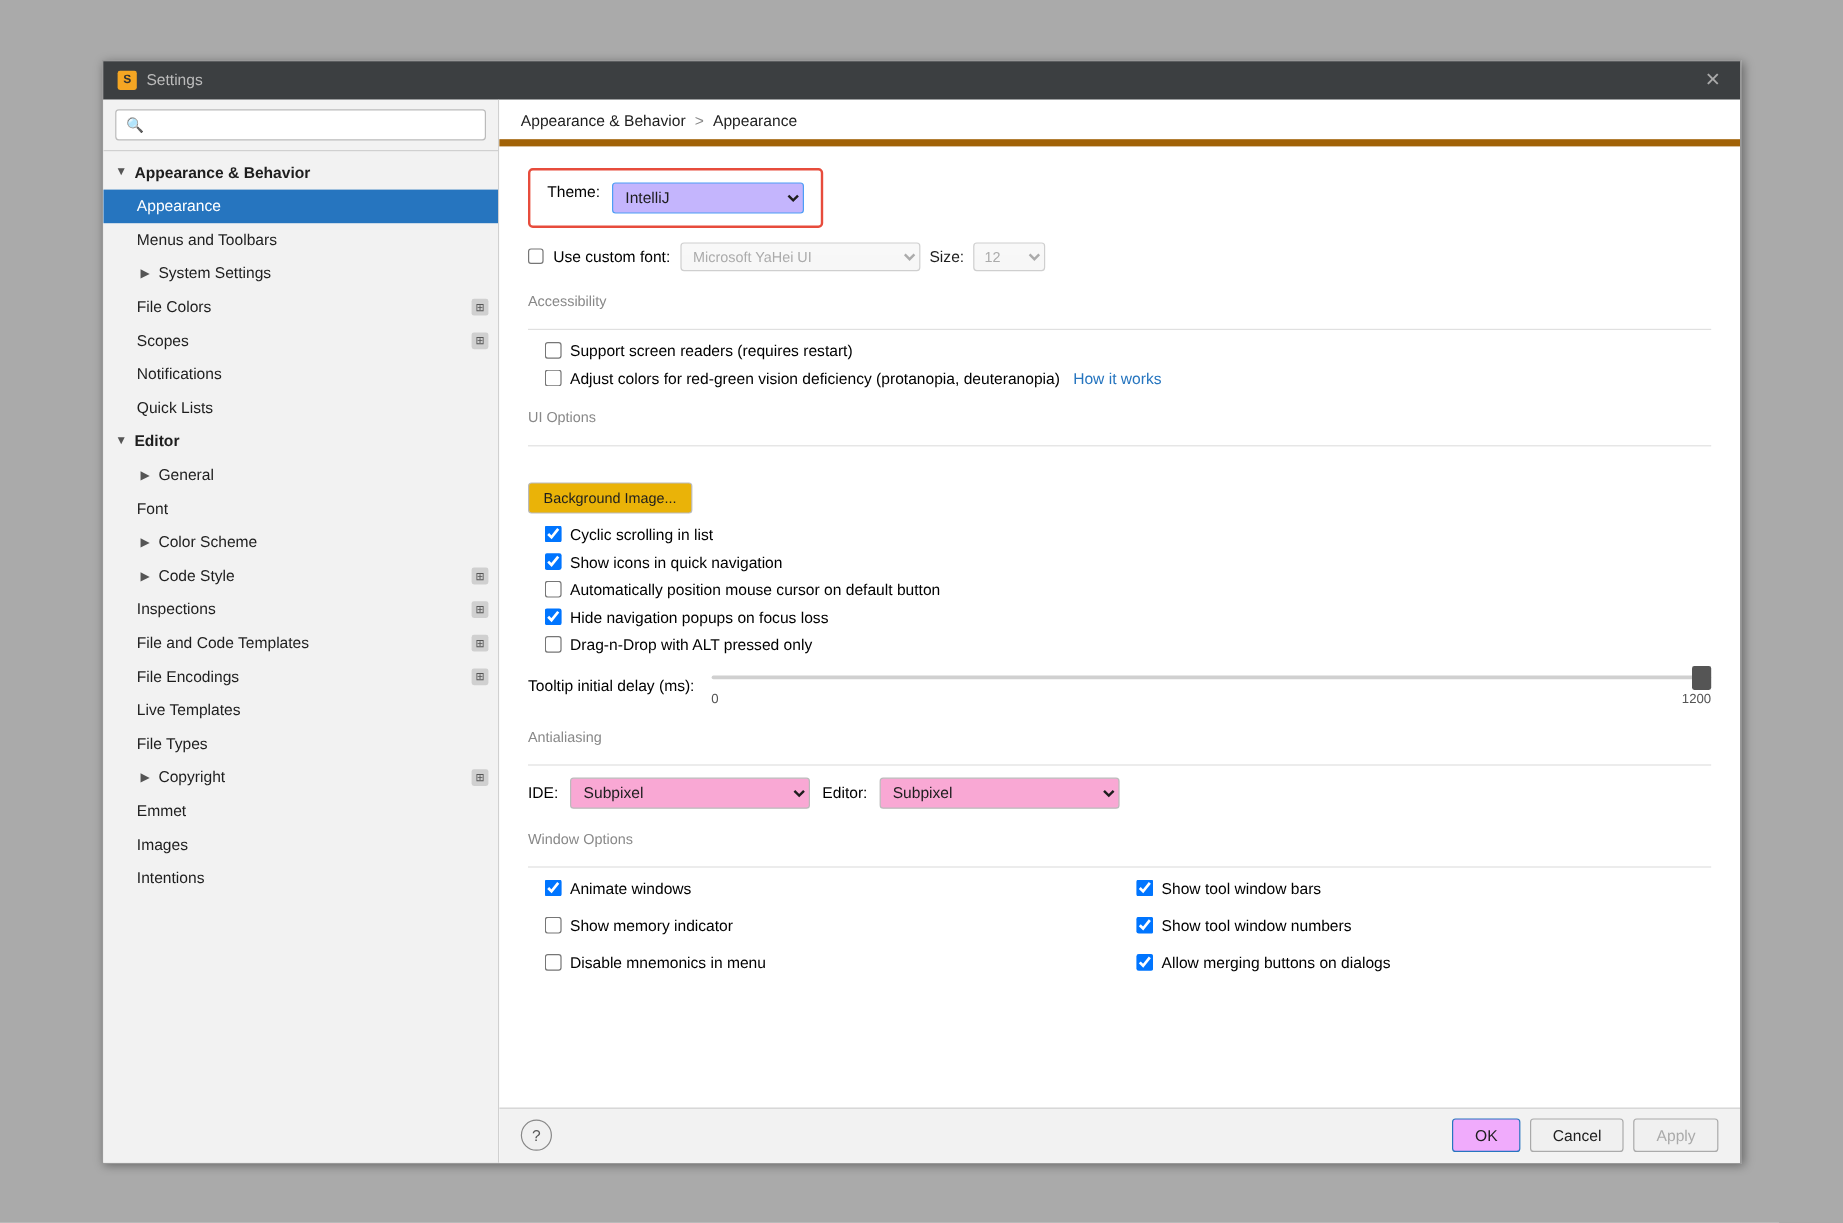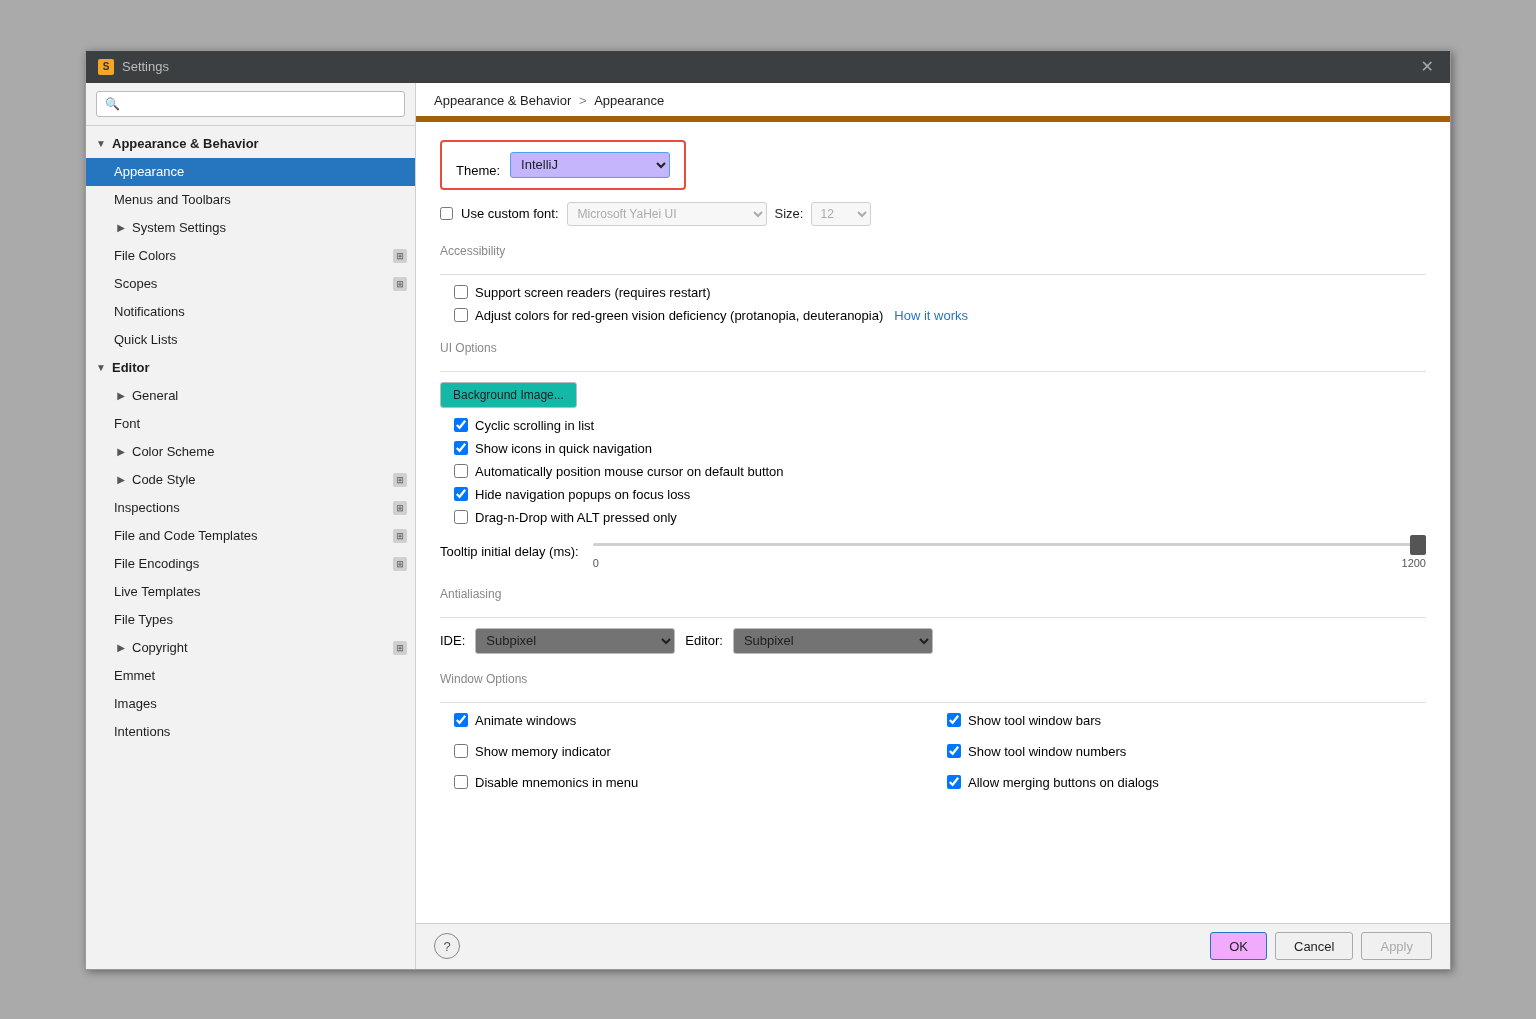--- a/index.html
+++ b/index.html
@@ -158,21 +158,21 @@
       padding: 18px 24px;
       overflow-y: auto;
     }
 
     
     .theme-box {
       border: 2px solid #e74c3c;
       border-radius: 4px;
       padding: 10px 14px;
       display: inline-flex;
-      align-items: flex-end;
+      align-items: flex-start;
       gap: 10px;
       margin-bottom: 12px;
     }
     .theme-label { font-size: 13px; }
     .theme-select {
       width: 160px;
       height: 26px;
       border: 1px solid #4d9ef5;
       border-radius: 3px;
       padding: 0 6px;
@@ -236,26 +236,27 @@
     .how-it-works { color: #2675bf; text-decoration: none; font-size: 13px; margin-left: 4px; cursor: pointer; }
 
     .section-gap { margin-bottom: 18px; }
 
     .ui-options-section { margin-bottom: 18px; }
 
     .bg-image-btn {
       height: 26px;
       padding: 0 12px;
       border: 1px solid #bbb;
-      background: #14b8a6;
+      background: #eab308;
       border-radius: 3px;
       cursor: pointer;
       font-size: 12px;
       margin-bottom: 10px;
       color: #1e1e1e;
+      margin-top: 20px;
     }
 
     .tooltip-row {
       display: flex;
       align-items: center;
       gap: 14px;
       margin-top: 10px;
     }
     .tooltip-label { font-size: 13px; white-space: nowrap; }
     .slider-container {
@@ -303,21 +304,21 @@
       margin-top: 6px;
     }
     .aa-label { font-size: 13px; }
     .aa-select {
       width: 200px;
       height: 26px;
       border: 1px solid #bbb;
       border-radius: 3px;
       padding: 0 6px;
       font-size: 13px;
-      background: #737373;
+      background: #f9a8d4;
       cursor: pointer;
       color: #1e1e1e;
     }
 
     .window-options-section { }
     .two-col-checkboxes {
       display: grid;
       grid-template-columns: 1fr 1fr;
       gap: 8px 0;
     }

